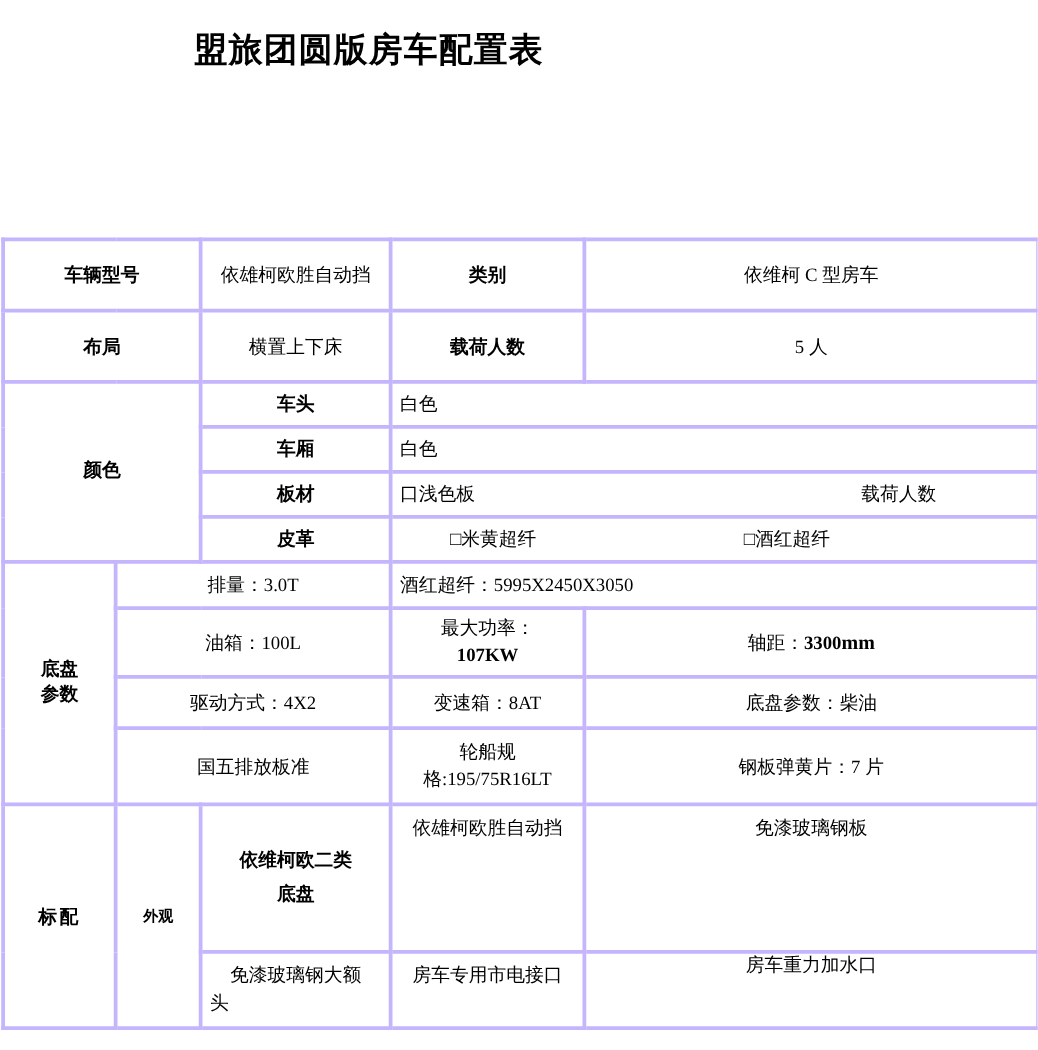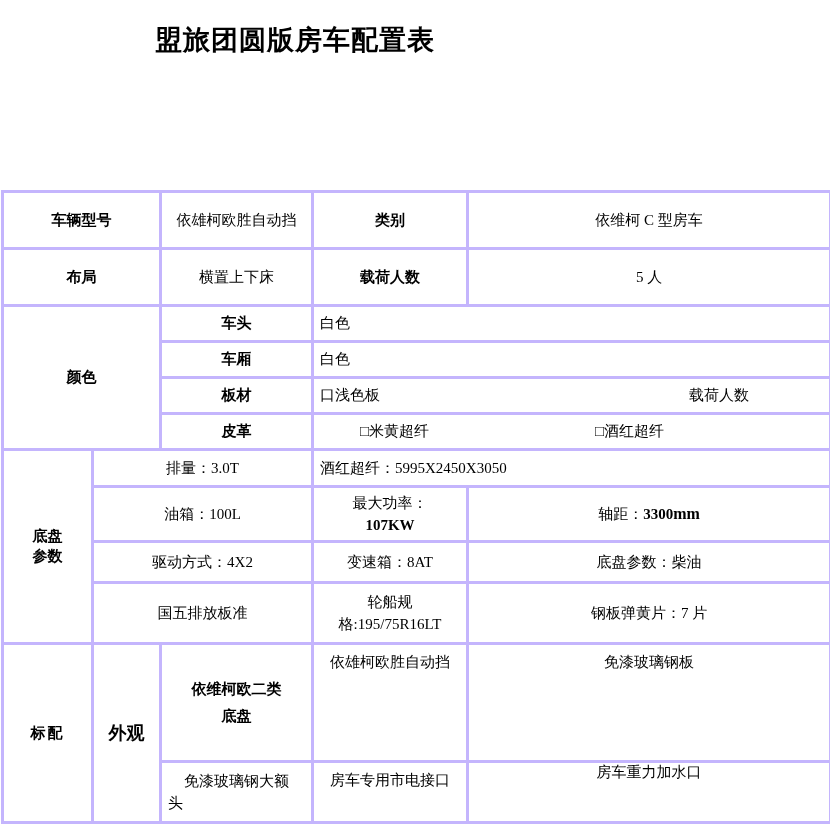--- a/index.html
+++ b/index.html
@@ -183,21 +183,21 @@
         <td colspan="2" class="c" style="height:58px;">国五排放板准</td>
         <td class="c two-line">
           <div>轮船规</div>
           <div>格:195/75R16LT</div>
         </td>
         <td class="c">钢板弹黄片：7 片</td>
       </tr>
 
       <tr>
         <td rowspan="2" class="c std-label">标配</td>
-        <td rowspan="2" class="c b" style="font-size:18px;font-family:Liberation Mono, monospace;">外观</td>
+        <td rowspan="2" class="c b" style="font-size:12px;font-family:Liberation Mono, monospace;">外观</td>
         <td class="c italic-bold" style="height:115px;">
           <div>依维柯欧二类</div>
           <div>底盘</div>
         </td>
         <td class="c" style="vertical-align:top; padding-top:8px;">依雄柯欧胜自动挡</td>
         <td class="c" style="vertical-align:top; padding-top:8px;margin-left:37px;">免漆玻璃钢板</td>
       </tr>
       <tr>
         <td class="c nowrapish" style="height:58px;">
           <div>免漆玻璃钢大额</div>

